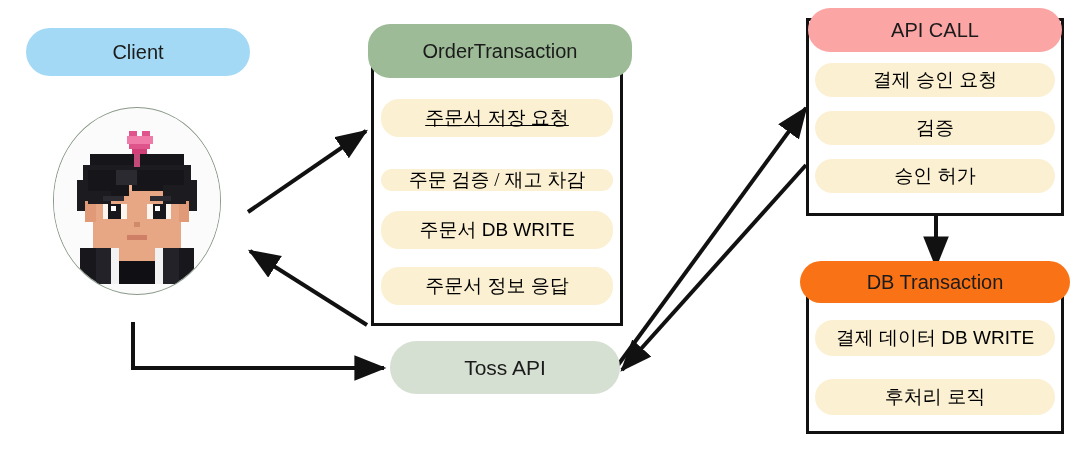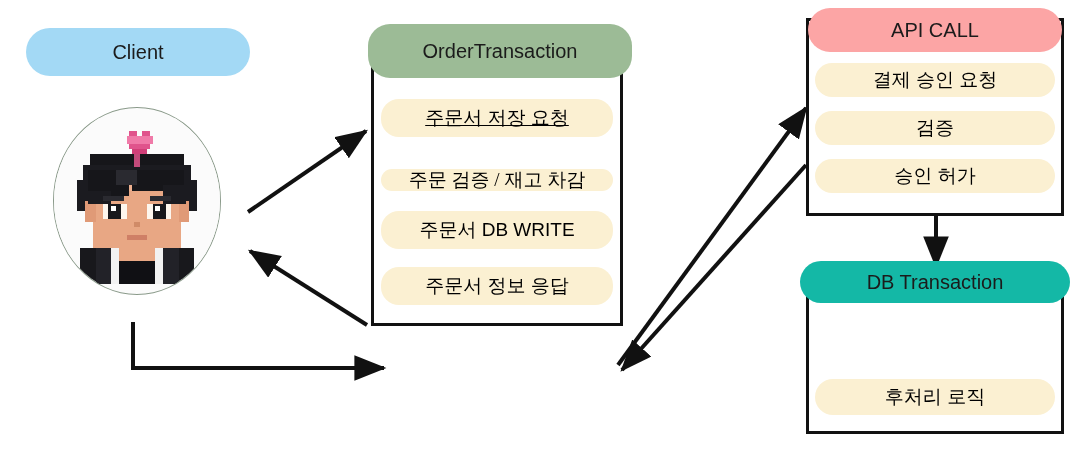--- a/index.html
+++ b/index.html
@@ -90,21 +90,21 @@
   
   #box-api { left: 806px; top: 18px; width: 258px; height: 198px; }
   #hdr-api {
     left: 808px; top: 8px; width: 254px; height: 44px;
     background: #fca5a5;
   }
   
   #box-db { left: 806px; top: 273px; width: 258px; height: 161px; }
   #hdr-db {
     left: 800px; top: 261px; width: 270px; height: 42px;
-    background: #14b8a6;
+    background: #f97316;
   }
   
   #toss-pill {
     position: absolute;
     left: 390px;
     top: 341px;
     width: 230px;
     height: 53px;
     border-radius: 27px;
     background: #d6e0d2;
@@ -227,18 +227,24 @@
     <span>검증</span>
   </div>
   <div class="prow" style="left:815px; top:159px; width:240px; height:34px;">
     <span>승인 허가</span>
   </div>
 
   <div class="pbox" id="box-db"></div>
   <div class="pbox-header" id="hdr-db">
     <span>DB Transaction</span>
   </div>
+  <div class="prow" style="left:815px; top:320px; width:240px; height:36px;">
+    <span>결제 데이터 DB WRITE</span>
+  </div>
   <div class="prow" style="left:815px; top:379px; width:240px; height:36px;">
     <span>후처리 로직</span>
   </div>
 
+  <div id="toss-pill">
+    <span>Toss API</span>
+  </div>
 
 </div>
 
 </body></html>

